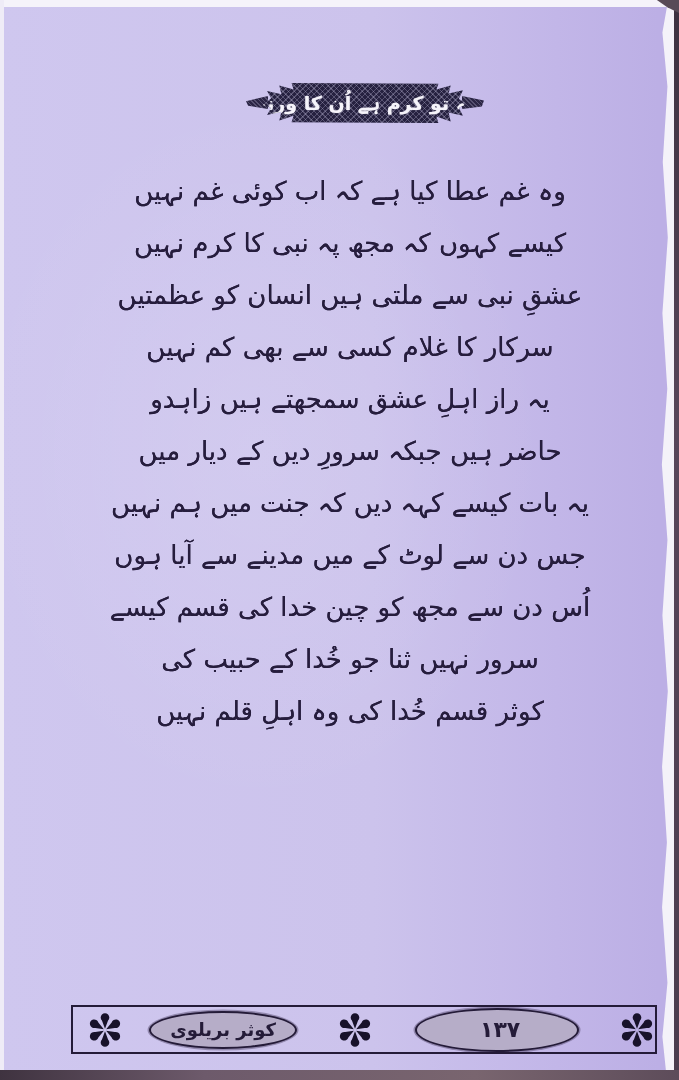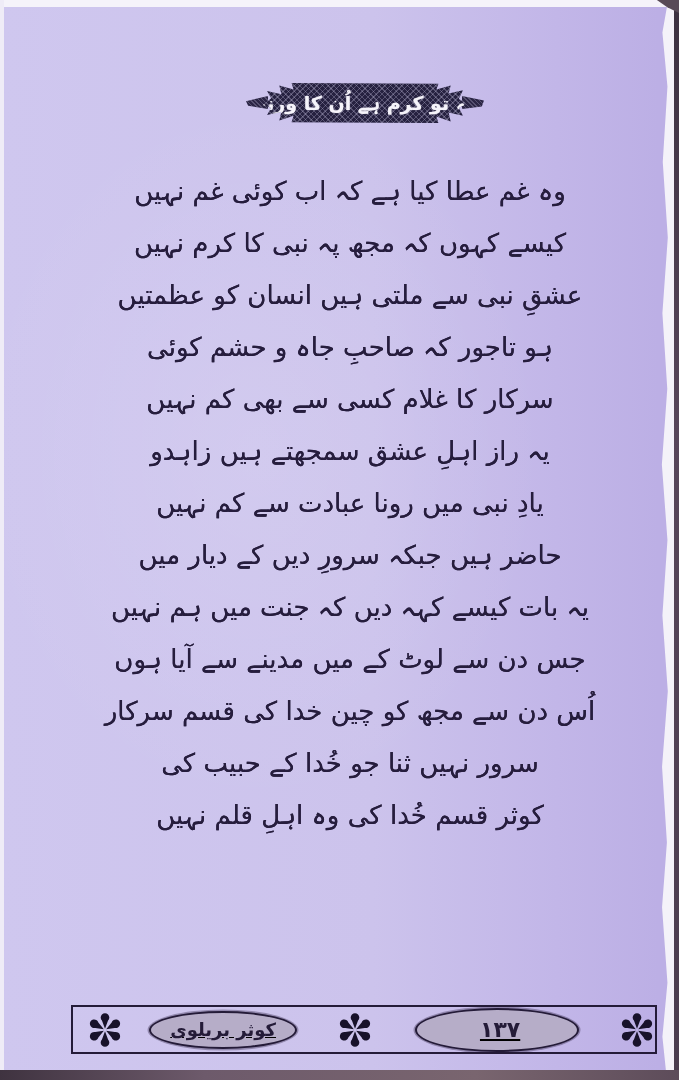--- a/index.html
+++ b/index.html
@@ -65,21 +65,20 @@
   .rosette{width:36px;height:36px;flex:0 0 auto;}
   .rosette svg{width:36px;height:36px;display:block;}
   .rosette.r1{margin-left:14px;}
   .rosette.r2{margin-left:40px;}
   .rosette.r3{margin-left:40px;}
   .oval{
     box-sizing:border-box;border:2px solid #241b38;border-radius:50%;
     background:#b6adc8;
     display:flex;align-items:center;justify-content:center;
     box-shadow:0 0 0 1.5px rgba(36,27,56,.35);
-    text-decoration:underline;
   }
   .oval-author{width:152px;height:38px;margin-left:26px;}
   .oval-author .oval-text{
     font-size:18px;font-weight:bold;color:#241b38;direction:rtl;white-space:nowrap;
   }
   .oval-page{width:168px;height:44px;margin-left:42px;}
   .oval-page .oval-text{
     font-size:22px;font-weight:bold;color:#241b38;direction:rtl;letter-spacing:6px;
     padding-left:6px;
   }
@@ -98,28 +97,26 @@
 <div class="banner-streak l"></div>
 <div class="banner-streak r"></div>
 <div class="banner">
   <span class="banner-text">یہ تو کرم ہے اُن کا ورنہ</span>
 </div>
 
 <div class="poem" dir="rtl">
     <div class="poem-line">وہ غم عطا کیا ہے کہ اب کوئی غم نہیں</div>
     <div class="poem-line">کیسے کہوں کہ مجھ پہ نبی کا کرم نہیں</div>
     <div class="poem-line">عشقِ نبی سے ملتی ہیں انسان کو عظمتیں</div>
-    <div class="poem-line">ہو تاجور کہ صاحبِ جاہ و حشم کوئی</div>
     <div class="poem-line">سرکار کا غلام کسی سے بھی کم نہیں</div>
     <div class="poem-line">یہ راز اہلِ عشق سمجھتے ہیں زاہدو</div>
-    <div class="poem-line">یادِ نبی میں رونا عبادت سے کم نہیں</div>
     <div class="poem-line">حاضر ہیں جبکہ سرورِ دیں کے دیار میں</div>
     <div class="poem-line">یہ بات کیسے کہہ دیں کہ جنت میں ہم نہیں</div>
     <div class="poem-line">جس دن سے لوٹ کے میں مدینے سے آیا ہوں</div>
-    <div class="poem-line">اُس دن سے مجھ کو چین خدا کی قسم سرکار</div>
+    <div class="poem-line">اُس دن سے مجھ کو چین خدا کی قسم کیسے</div>
     <div class="poem-line">سرور نہیں ثنا جو خُدا کے حبیب کی</div>
     <div class="poem-line">کوثر قسم خُدا کی وہ اہلِ قلم نہیں</div>
   </div>
 
 <div class="footer-box">
   <span class="rosette r1">
     <svg viewBox="0 0 40 40" aria-hidden="true">
       <g fill="#18122a">
         <path d="M20 18.5 L16.6 9.5 A4.8 4.8 0 1 1 23.4 9.5 Z"></path>
         <path d="M20 18.5 L16.6 9.5 A4.8 4.8 0 1 1 23.4 9.5 Z" transform="rotate(60 20 20)"></path>

